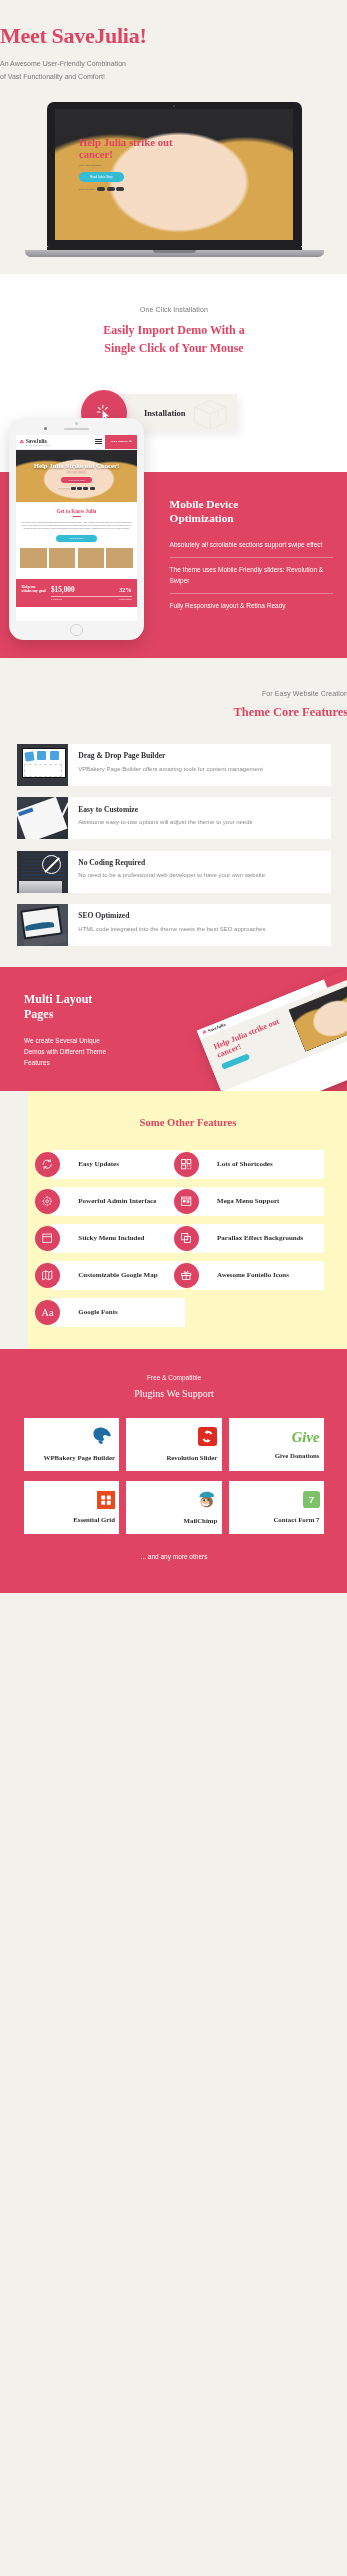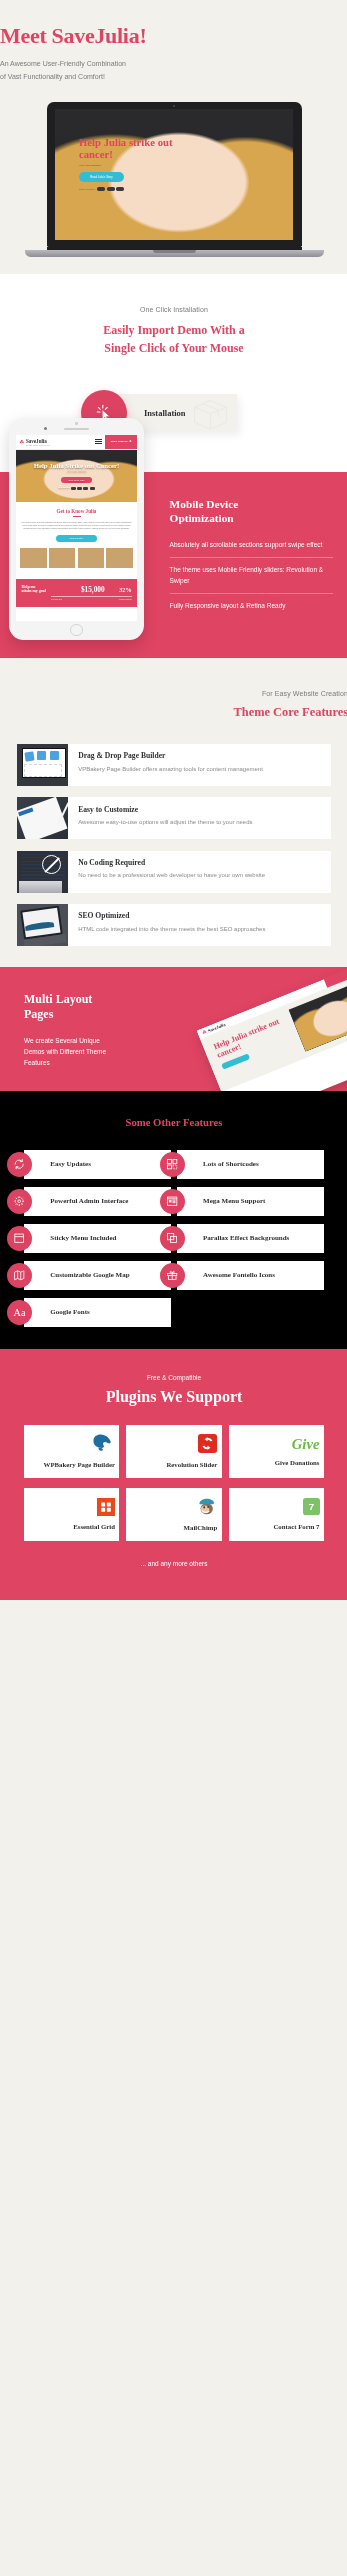--- a/index.html
+++ b/index.html
@@ -197,21 +197,21 @@
   .ph-white { background:#fff; padding: 6.2px 4.5px 4.5px; text-align:center; }
   .ph-h3 { font-family:"Liberation Serif", serif; font-weight:bold; color:#e04463; font-size:5.1px;}
   .ph-h3 u { display:block; width:8px; height:0.8px; background:#e04463; margin:2.3px auto 0;}
   .ph-para { margin-top:4px; font-size:1.8px; color:#777; line-height:1.75; }
   .ph-cta { margin: 4.5px auto 0; background:#34bcd4; color:#fff; width:41px; height:7.3px; border-radius:4px; display:flex;align-items:center;justify-content:center;font-size:2px;}
   .ph-thumbs { display:flex; gap:2.3px; margin-top: 5.6px; }
   .ph-thumbs div { flex:1; height:20px; background:#caa26d; }
   .ph-goal { background:#e04463; color:#fff; margin-top: 6.8px; padding: 5.6px 5.6px 6.8px; display:flex; align-items:flex-start; gap:4.5px;}
   .ph-goal-l { font-family:"Liberation Serif", serif; font-weight:bold; font-size:4px; line-height:1.2; width:25px;}
   .ph-goal-r { flex:1; }
-  .ph-goal-row { display:flex; justify-content:space-between; align-items:baseline; font-family:"Liberation Serif", serif; font-weight:bold;margin-left:30px;}
+  .ph-goal-row { display:flex; justify-content:space-between; align-items:baseline; font-family:"Liberation Serif", serif; font-weight:bold;}
   .ph-amount { font-size: 7.3px; }
   .ph-pct { font-size: 6.2px; }
   .ph-bar { height:0.6px; background:rgba(255,255,255,.6); margin:2.8px 0 2.3px; }
   .ph-meta { display:flex; justify-content:space-between; font-size:1.6px; opacity:.9;}
 
   .mobile-text { flex: 1; color: #fff; padding: 25px 14.7px 25px 5.6px; }
   .mobile-h2 {
     font-family: "Liberation Serif", serif; font-weight: bold;
     font-size: 11.3px; line-height: 1.25;
   }
@@ -273,41 +273,41 @@
   .ms1 { left: 5.6px; top: 14.7px; width: 169px; height: 102px; }
   .ms-nav { height: 10.2px; background:#fff; display:flex; align-items:center; border-bottom:0.6px solid #eee;}
   .ms-nav .dn { margin-left:auto; background:#e04463; width:32px; height:10.2px;}
   .ms-hero { display:flex; height: 56px; background:#f2f1ec; }
   .ms-hero .l { width:55%; padding: 8px 0 0 10.2px; }
   .ms-hero .l h4{font-family:"Liberation Serif", serif; color:#e04463; font-size:8px; line-height:1.12; font-weight:bold;}
   .ms-hero .l .b{margin-top:4.5px; width:29px;height:6.2px;border-radius:3.4px;background:#34bcd4;}
   .ms-hero .r { flex:1; background:#2b2b2e; margin:5.6px 0 5.6px 0; position:relative; overflow:hidden;}
 
   
-  .sec-other { background:#000000; padding: 25px 0 22.6px; }
+  .sec-other { background:#fef9c3; padding: 25px 0 22.6px; margin-left: 28px; }
   .other-h2 { font-family:"Liberation Serif", serif; font-weight:bold; color:#e04463; font-size:10.7px; text-align:center;}
   .other-grid { display:grid; grid-template-columns:1fr 1fr; gap: 8px 5.6px; padding: 21.4px 24px 0;}
   .of-card {
     background:#fff; height:29px; display:flex; align-items:center;
     padding-left: 24px; position:relative;
   }
   .of-icon {
     position:absolute; left:-17px; top:50%; margin-top:-12.4px;
     width:25px; height:25px; border-radius:50%; background:#dc4363;
     display:flex; align-items:center; justify-content:center; color:#fff;
   }
   .of-label {
     font-family:"Liberation Serif", serif; font-weight:bold; color:#2f2f33;
     font-size:7px; line-height:1.25; padding-left: 2.3px;
   }
 
   
   .sec-plugins { background:#e04463; padding: 25px 0 33px; color:#fff; text-align:center;}
   .pl-eyebrow { font-size:6.5px; opacity:.95; }
-  .pl-h2 { font-family:"Liberation Serif", serif; font-weight:bold; font-size:16px; margin-top:6.8px;}
+  .pl-h2 { font-family:"Liberation Serif", serif; font-weight:normal; font-size:10px; margin-top:6.8px;}
   .pl-grid { display:grid; grid-template-columns:repeat(3,1fr); gap:10.2px 6.8px; padding: 19px 24px 0;}
   .pl-card { background:#fff; height:53px; display:flex; flex-direction:column; align-items:flex-end; justify-content:center; gap:5.6px; padding:4.5px;}
   .pl-name { font-family:"Liberation Serif", serif; font-weight:bold; color:#2f2f33; font-size:6.8px; line-height:1.3; text-align:center;}
   .pl-foot { margin-top: 19px; font-size:6.5px; }
 
   .icon-svg { display:block; }
 </style>
 </head>
 <body>
 

